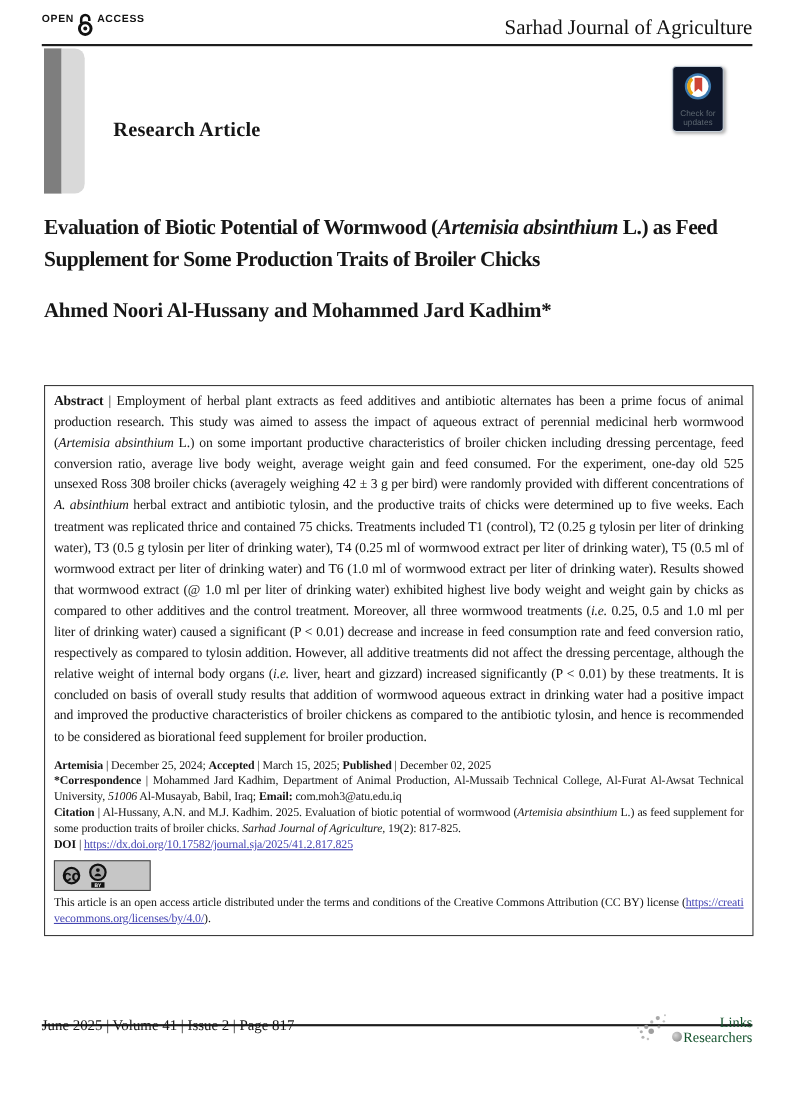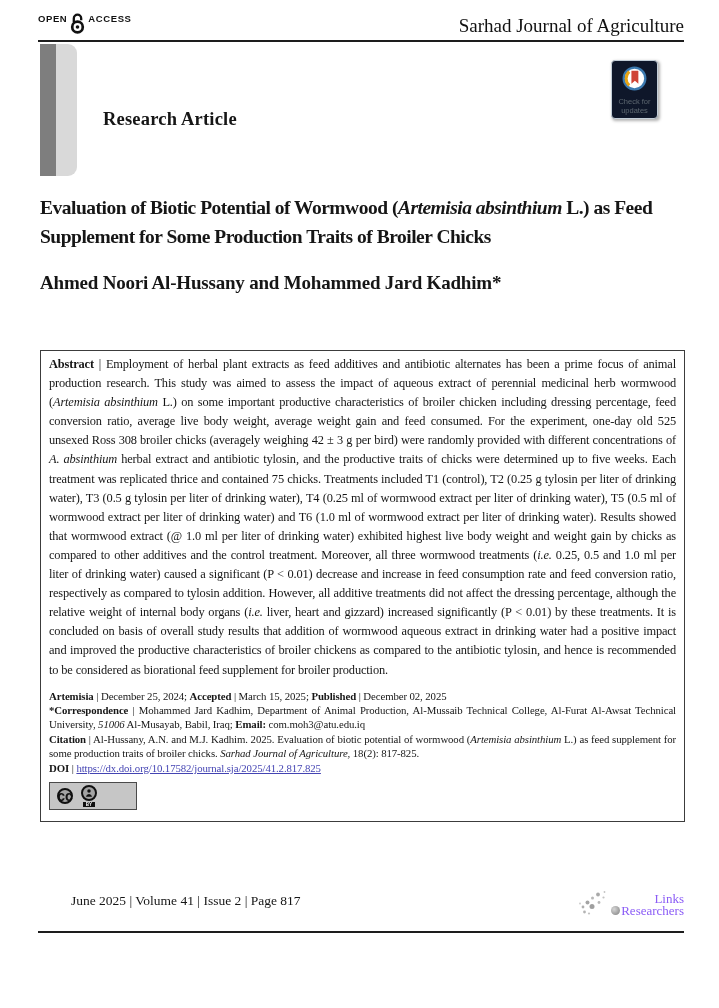--- a/index.html
+++ b/index.html
@@ -83,26 +83,26 @@
   .by-col { display:flex; flex-direction:column; align-items:center; }
   .by-bar {
     margin-top:1px; background:#111; color:#fff;
     font-family:"Liberation Sans", sans-serif; font-weight:bold;
     font-size:4.5px; line-height:5.5px; padding:0 3px;
   }
 
   
   .footer-rule { position:absolute; left:38px; right:35px; top:931px; height:2px; background:#1d1d1d; }
   .footer-row {
-    position:absolute; left:38px; right:35px; top:889px;
-    display:flex; justify-content:space-between; align-items:flex-start;margin-left:33px;
+    position:absolute; left:38px; right:35px; top:920px;
+    display:flex; justify-content:space-between; align-items:flex-start;
   }
   .issue-line { font-size:13.5px; padding-top:4px; }
   .brand { display:flex; align-items:center; gap:2px; }
-  .brand-text { text-align:right; font-size:13px; line-height:12.5px; color:#8b5cf6; }
+  .brand-text { text-align:right; font-size:13px; line-height:12.5px; color:#14532d; }
   .sphere {
     display:inline-block; width:9px; height:9px; border-radius:50%;
     background:radial-gradient(circle at 35% 35%, #d6d6d6, #7d7d7d); margin-right:1px;
   }
 </style>
 </head>
 <body>
 
 <div class="page">
 
@@ -148,40 +148,41 @@
   <div class="authors">Ahmed Noori Al-Hussany and Mohammed Jard Kadhim*</div>
 
   <div class="abstract-box">
     <p class="abstract"><b>Abstract</b><span> | Employment of herbal plant extracts as feed additives and antibiotic alternates has been a prime focus of animal production research. This study was aimed to assess the impact of aqueous extract of perennial medicinal herb wormwood (</span><i>Artemisia absinthium</i><span> L.) on some important productive characteristics of broiler chicken including dressing percentage, feed conversion ratio, average live body weight, average weight gain and feed consumed. For the experiment, one-day old 525 unsexed Ross 308 broiler chicks (averagely weighing 42 ± 3 g per bird) were randomly provided with different concentrations of </span><i>A. absinthium</i><span> herbal extract and antibiotic tylosin, and the productive traits of chicks were determined up to five weeks. Each treatment was replicated thrice and contained 75 chicks. Treatments included T1 (control), T2 (0.25 g tylosin per liter of drinking water), T3 (0.5 g tylosin per liter of drinking water), T4 (0.25 ml of wormwood extract per liter of drinking water), T5 (0.5 ml of wormwood extract per liter of drinking water) and T6 (1.0 ml of wormwood extract per liter of drinking water). Results showed that wormwood extract (@ 1.0 ml per liter of drinking water) exhibited highest live body weight and weight gain by chicks as compared to other additives and the control treatment. Moreover, all three wormwood treatments (</span><i>i.e.</i><span> 0.25, 0.5 and 1.0 ml per liter of drinking water) caused a significant (P &lt; 0.01) decrease and increase in feed consumption rate and feed conversion ratio, respectively as compared to tylosin addition. However, all additive treatments did not affect the dressing percentage, although the relative weight of internal body organs (</span><i>i.e.</i><span> liver, heart and gizzard) increased significantly (P &lt; 0.01) by these treatments. It is concluded on basis of overall study results that addition of wormwood aqueous extract in drinking water had a positive impact and improved the productive characteristics of broiler chickens as compared to the antibiotic tylosin, and hence is recommended to be considered as biorational feed supplement for broiler production.</span></p>
 
     <div class="meta">
       <p><b>Artemisia</b><span> | December 25, 2024; </span><b>Accepted</b><span> | March 15, 2025; </span><b>Published</b><span> | December 02, 2025</span></p>
 
       <p><b>*Correspondence</b><span> | Mohammed Jard Kadhim, Department of Animal Production, Al-Mussaib Technical College, Al-Furat Al-Awsat Technical University, </span><i>51006</i><span> Al-Musayab, Babil, Iraq; </span><b>Email:</b><span> com.moh3@atu.edu.iq</span></p>
 
-      <p><b>Citation</b><span> | Al-Hussany, A.N. and M.J. Kadhim. 2025. Evaluation of biotic potential of wormwood (</span><i>Artemisia absinthium</i><span> L.) as feed supplement for some production traits of broiler chicks. </span><i>Sarhad Journal of Agriculture,</i><span> 18(2): 817-825.</span></p>
+      <p><b>Citation</b><span> | Al-Hussany, A.N. and M.J. Kadhim. 2025. Evaluation of biotic potential of wormwood (</span><i>Artemisia absinthium</i><span> L.) as feed supplement for some production traits of broiler chicks. </span><i>Sarhad Journal of Agriculture,</i><span> 19(2): 817-825.</span></p>
 
       <p><b>DOI</b><span> | </span><a class="lnk">https://dx.doi.org/10.17582/journal.sja/2025/41.2.817.825</a></p>
 
     </div>
 
     <div class="cc-badge">
       <span class="cc-circle">cc</span>
       <span class="by-col">
         <span class="cc-circle">
           <svg width="10" height="10" viewBox="0 0 12 12">
             <circle cx="6" cy="3.6" r="2.1" fill="#111"></circle>
             <path d="M2.3 10.4 a3.8 4 0 0 1 7.4 0 z" fill="#111"></path>
           </svg>
         </span>
         <span class="by-bar">BY</span>
       </span>
     </div>
 
     <div class="copyright-block">
+      <p><span>This article is an open access article distributed under the terms and conditions of the Creative Commons Attribution (CC BY) license (</span><a class="lnk">https://creativecommons.org/licenses/by/4.0/</a><span>).</span></p>
     </div>
   </div>
 
   <div class="footer-rule"></div>
   <div class="footer-row">
     <span class="issue-line">June 2025 | Volume 41 | Issue 2 | Page 817</span>
     <div class="brand">
       <span>
         <svg width="32" height="28" viewBox="0 0 32 28">
           <g fill="#9a9a9a">

